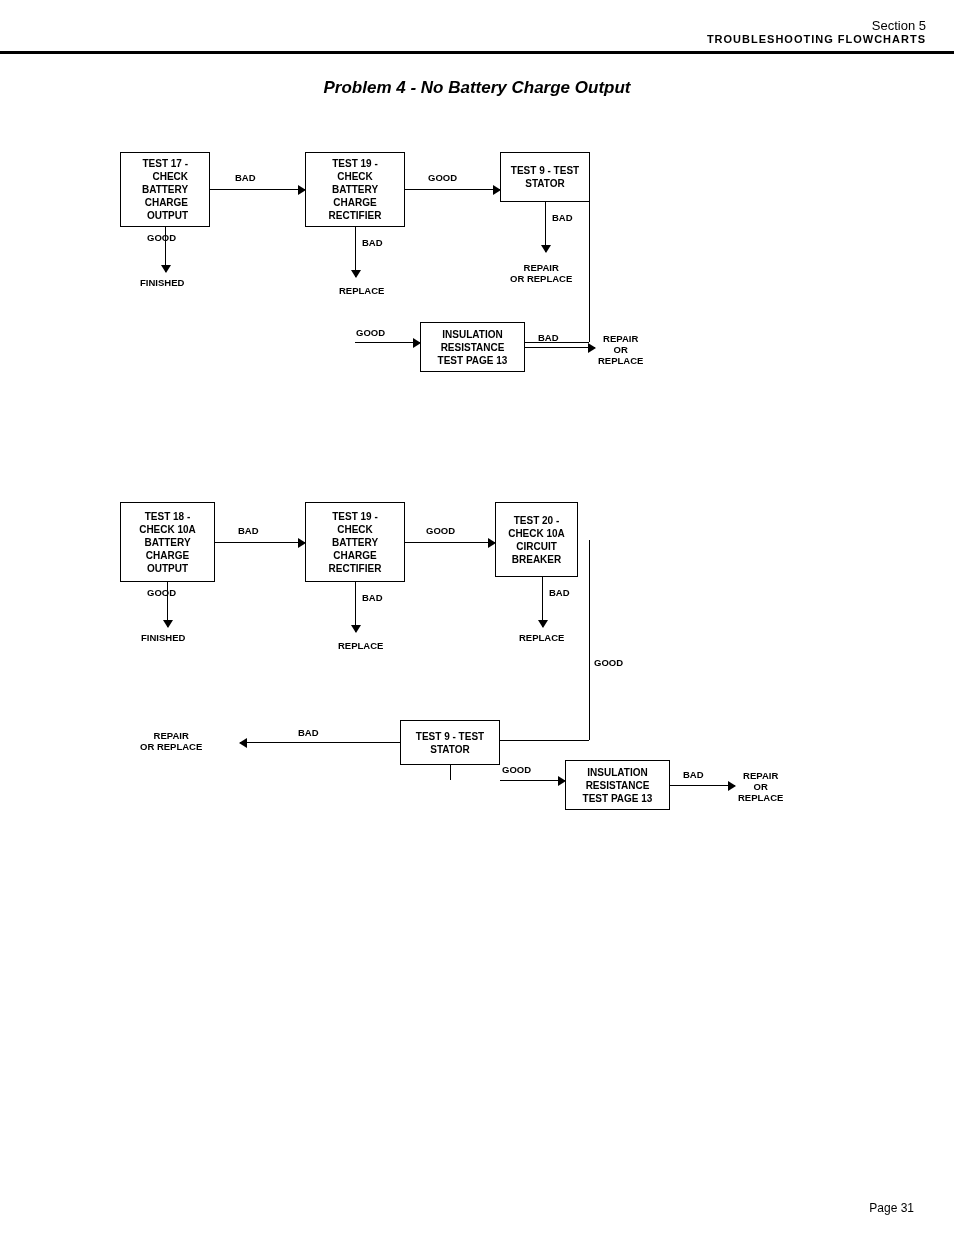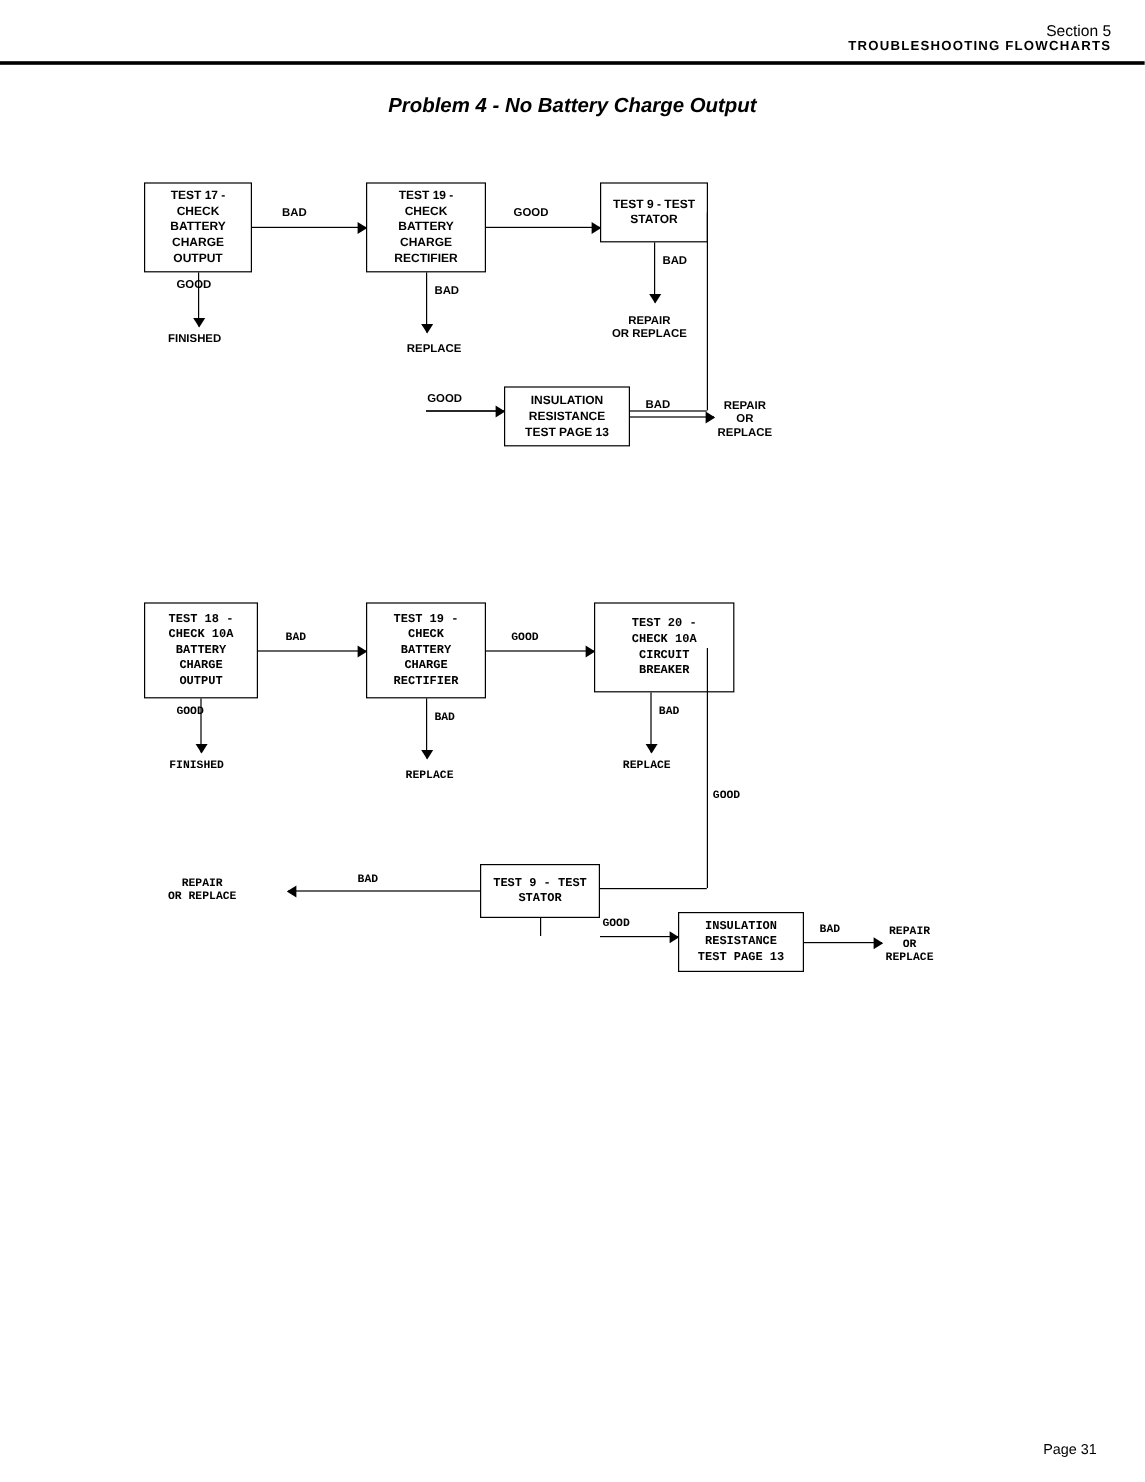--- a/index.html
+++ b/index.html
@@ -129,21 +129,21 @@
 </div>
 
 <div class="page-content">
 
   <div class="problem-section">
     <div class="problem-title">Problem 4 -  No Battery Charge Output</div>
 
     <div class="flowchart-area" style="height:300px;">
 
       <div class="fc-box" style="left:80px; top:30px; width:90px; height:75px;">
-        <span style="white-space:pre-line;">TEST 17 -
+        <span style="white-space:pre-line;text-align:right;">TEST 17 -
 CHECK
 BATTERY
 CHARGE
 OUTPUT</span>
       </div>
 
       <div class="arrow-right" style="left:170px; top:67px; width:95px;"></div>
       <div class="fc-label" style="left:195px; top:50px;">BAD</div>
 
       <div class="fc-box" style="left:265px; top:30px; width:100px; height:75px;">
@@ -196,21 +196,21 @@
 
       <div class="fc-label" style="left:558px; top:211px; white-space:pre-line; font-size:9.5px; font-weight:bold; text-align:center;">REPAIR
 OR
 REPLACE</div>
 
     </div>
   </div>
 
   <div class="problem-section">
 
-    <div class="flowchart-area" style="height:380px;font-family:Liberation Mono, monospace;">
+    <div class="flowchart-area" style="height:380px;">
 
       <div class="fc-box" style="left:80px; top:30px; width:95px; height:80px;">
         <span style="white-space:pre-line;">TEST 18 -
 CHECK 10A
 BATTERY
 CHARGE
 OUTPUT</span>
       </div>
 
       <div class="arrow-right" style="left:175px; top:70px; width:90px;"></div>
@@ -220,21 +220,21 @@
         <span style="white-space:pre-line;">TEST 19 -
 CHECK
 BATTERY
 CHARGE
 RECTIFIER</span>
       </div>
 
       <div class="arrow-right" style="left:365px; top:70px; width:90px;"></div>
       <div class="fc-label" style="left:386px; top:53px;">GOOD</div>
 
-      <div class="fc-box" style="left:455px; top:30px; width:117px; height:75px;">
+      <div class="fc-box" style="left:455px; top:30px; width:83px; height:75px;">
         <span style="white-space:pre-line;">TEST 20 -
 CHECK 10A
 CIRCUIT
 BREAKER</span>
       </div>
 
       <div class="arrow-down" style="left:502px; top:105px; height:50px;"></div>
       <div class="fc-label" style="left:509px; top:115px;">BAD</div>
 
       <div class="fc-label" style="left:479px; top:160px;">REPLACE</div>

